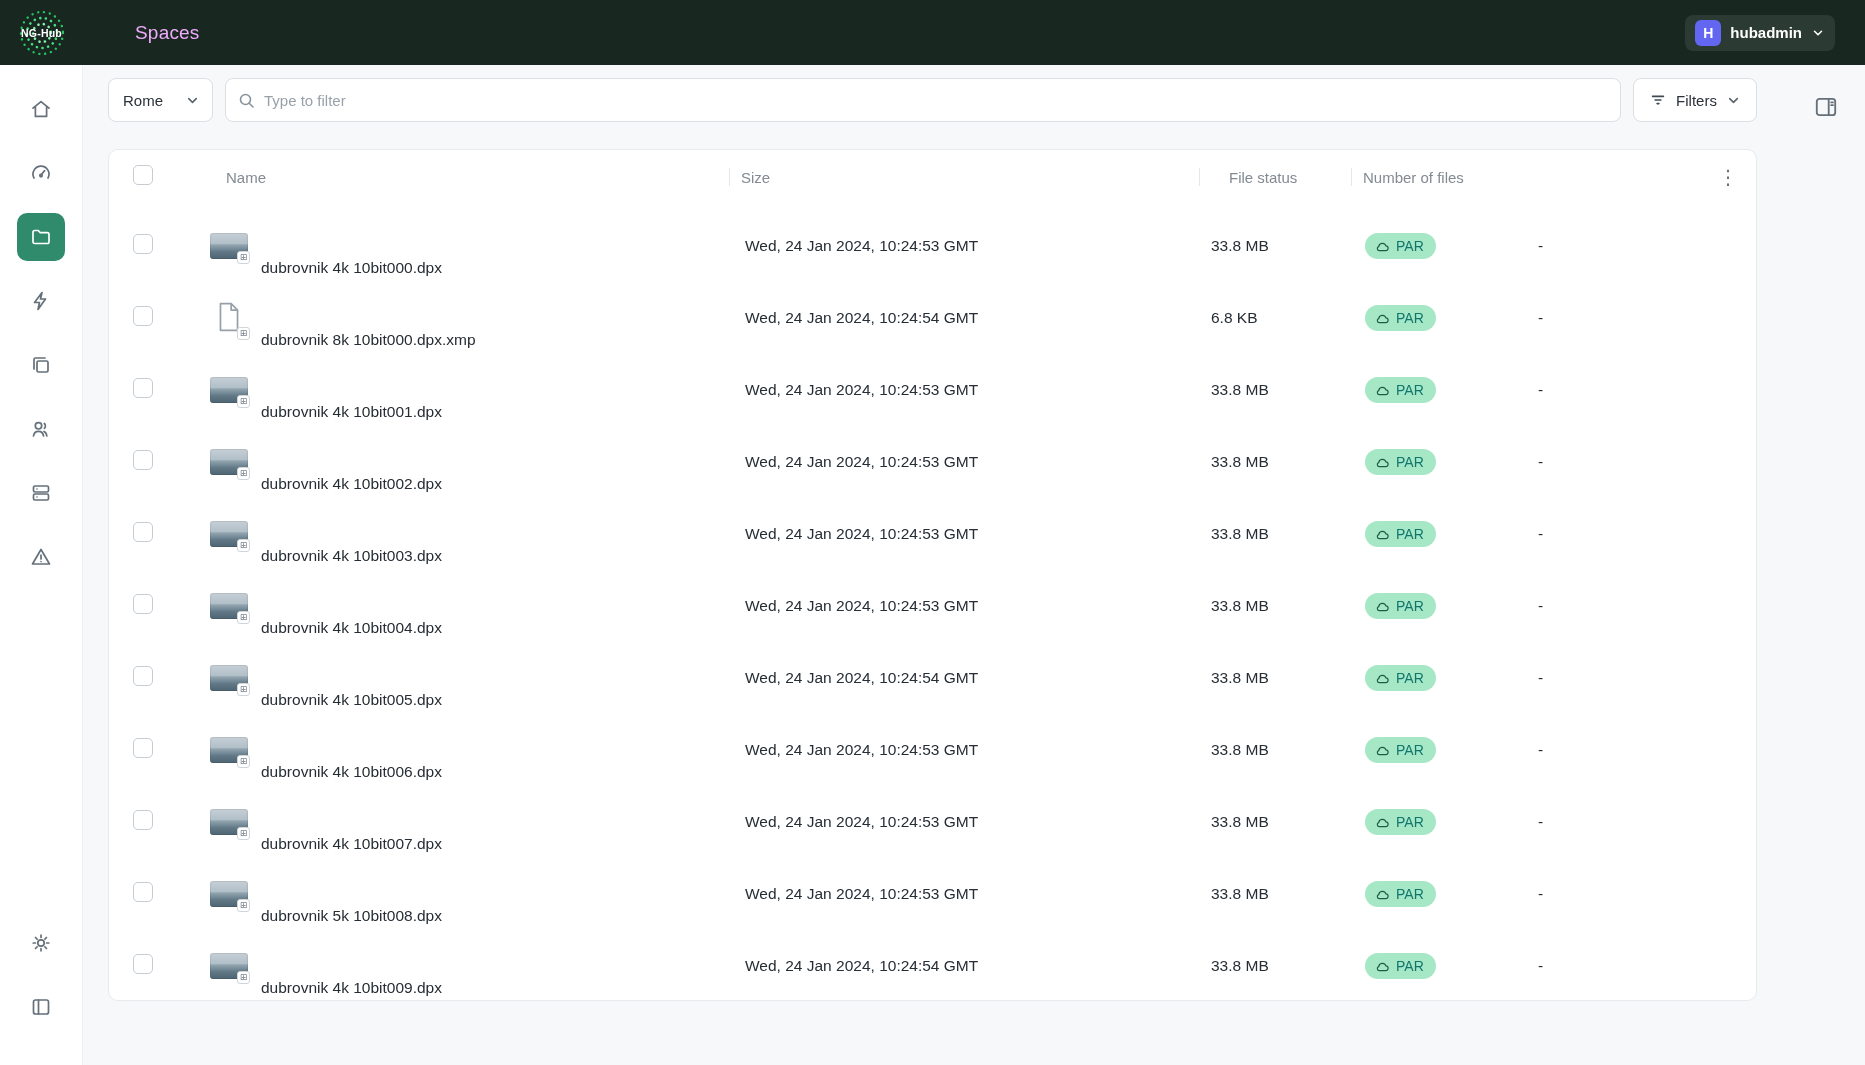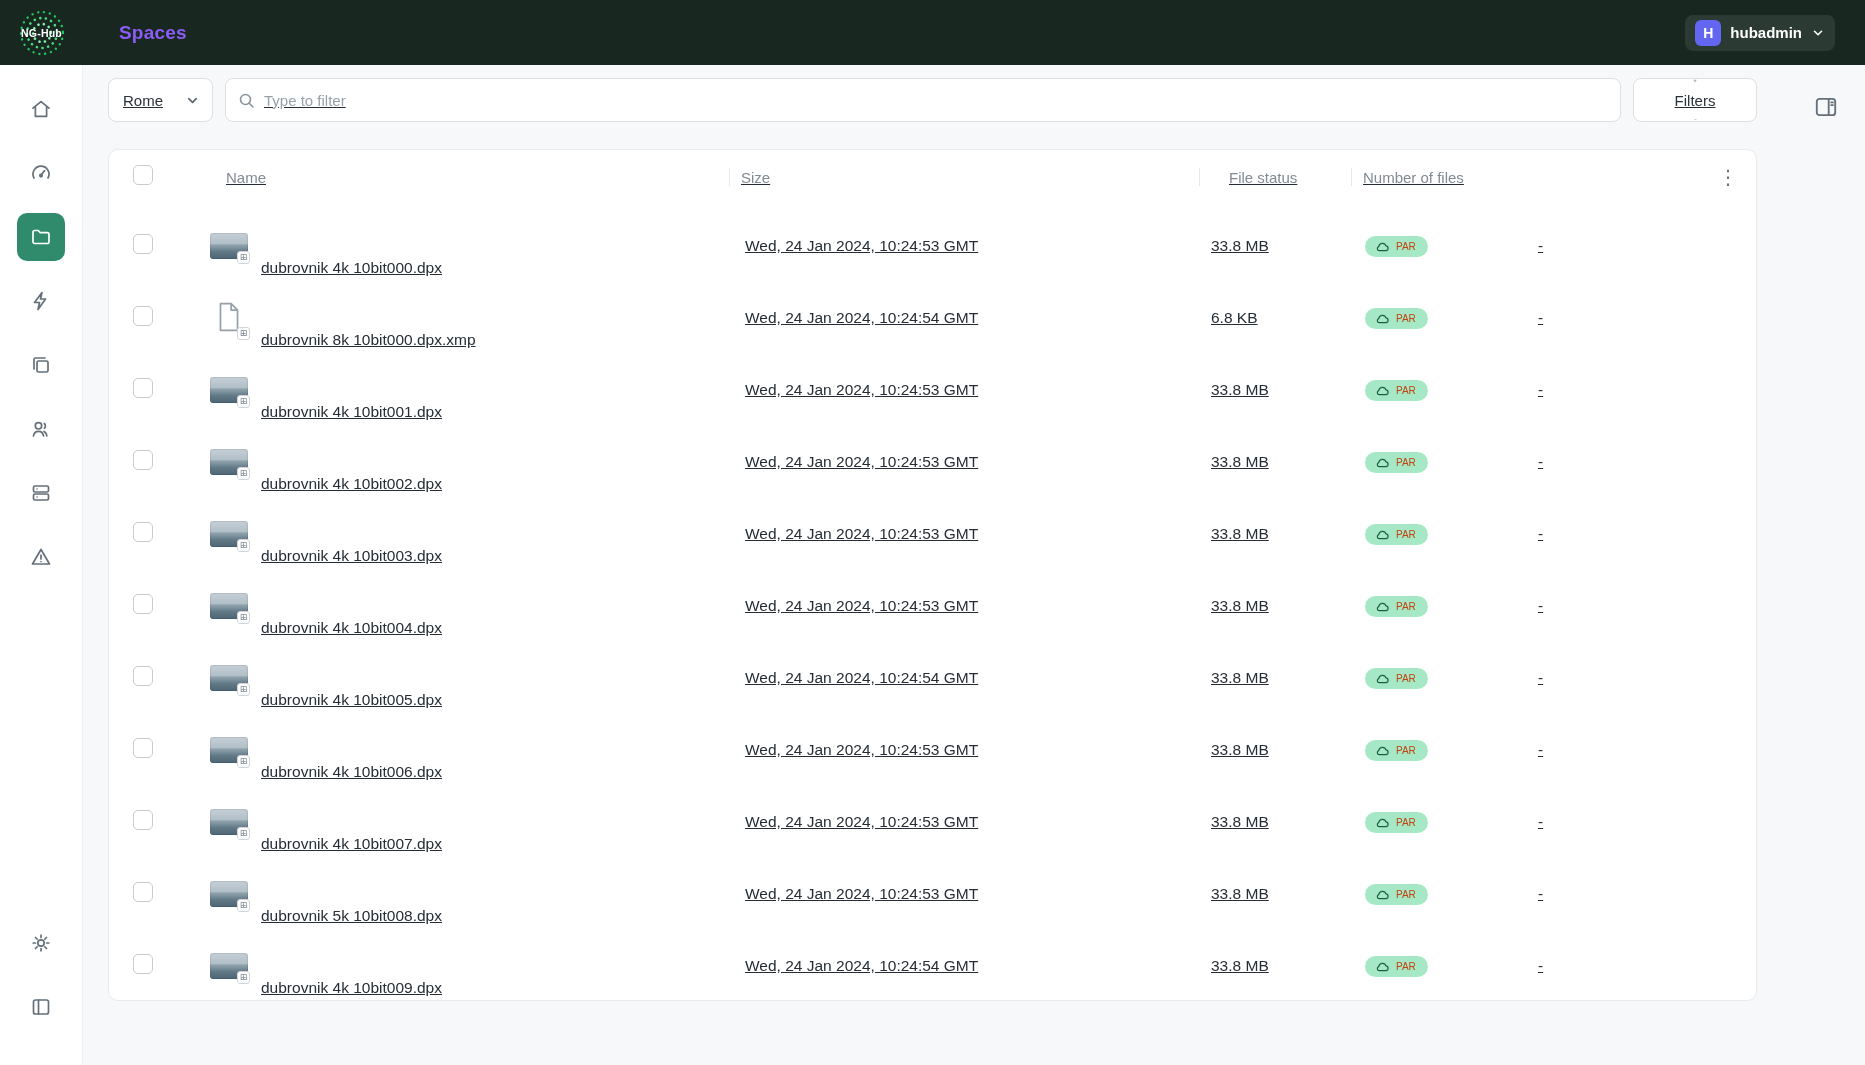--- a/index.html
+++ b/index.html
@@ -13,21 +13,21 @@
     position:fixed; top:0; left:0; width:1865px; height:65px;
     background:#182720; display:flex; align-items:center; z-index:20;
   }
   .logo-wrap { width:83px; display:flex; justify-content:center; align-items:flex-end; }
   .logo { position:relative; width:52px; height:52px; }
   .logo svg { position:absolute; inset:0; }
   .logo-text {
     position:absolute; inset:0; display:flex; align-items:center; justify-content:center;
     color:#fff; font-size:10.5px; font-weight:700; letter-spacing:.2px;
   }
-  .app-title { color:#8b5cf6; font-size:19px; font-weight:700; margin-left:36px; letter-spacing:.2px; }
+  .app-title { color:#f0abfc; font-size:19px; font-weight:400; margin-left:52px; letter-spacing:.2px; }
   .user-chip {
     margin-left:auto; margin-right:30px; display:flex; align-items:center; gap:9px;
     background:rgba(255,255,255,.09); border-radius:8px; padding:5px 10px; cursor:pointer;
   }
   .avatar {
     width:26px; height:26px; border-radius:6px; background:#6366f1; color:#fff;
     display:flex; align-items:center; justify-content:center; font-size:14px; font-weight:700;
   }
   .user-name { color:#fff; font-size:15px; font-weight:700; }
   
@@ -39,21 +39,21 @@
   .side-btn {
     width:48px; height:48px; border-radius:10px; display:flex; align-items:center;
     justify-content:center; margin-bottom:16px; cursor:pointer;
   }
   .side-btn.active { background:#2f8b6b; }
   .side-spacer { margin-top:auto; }
   .sicon { stroke:#65707a; stroke-width:1.7; fill:none; stroke-linecap:round; stroke-linejoin:round; }
   .sicon-white { stroke:#ffffff; stroke-width:1.7; fill:none; stroke-linecap:round; stroke-linejoin:round; }
   
   .main { margin-left:83px; padding:21px 0 0 25px; }
-  .content { width:1535px;text-decoration:underline; }
+  .content { width:1535px; }
   
   .breadcrumb { display:flex; align-items:center; gap:9px; }
   .crumb {
     display:inline-flex; align-items:center; gap:7px; background:#fff;
     border:1px solid #e3e7ea; border-radius:7px; padding:7px 12px;
     font-size:14.5px; color:#2a3138; cursor:pointer; height:34px;
   }
   .panel-toggle { position:fixed; top:94px; right:26px; cursor:pointer; }
   
   .toolbar { margin-top:23px; display:flex; gap:12px; width:1649px; }
@@ -67,21 +67,21 @@
     display:flex; align-items:center; padding-left:12px; gap:9px;
   }
   .search-box input {
     border:none; outline:none; flex:1; font-size:15px; color:#4d7c0f; height:100%;
     font-family:"Liberation Sans","DejaVu Sans",sans-serif; background:transparent;
   }
   .search-box input::placeholder { color:#98a1a9; }
   .filters-btn {
     width:124px; height:44px; background:#fff; border:1px solid #dbe0e4; border-radius:8px;
     display:flex; align-items:center; justify-content:center; gap:9px; font-size:15px;
-    color:#2a3138; cursor:pointer;flex-direction:column;
+    color:#2a3138; cursor:pointer;
   }
   
   .table-card {
     margin-top:27px; width:1649px; background:#fff; border:1px solid #e7ebee;
     border-radius:10px; height:852px; overflow:hidden; position:relative;
   }
   .tgrid { display:grid; grid-template-columns:60px 560px 470px 152px 175px 1fr; align-items:center; }
   .thead { height:54px; position:relative; }
   .th { font-size:15px; color:#828a92; position:relative; }
   .th-name { padding-left:57px; }
@@ -116,22 +116,22 @@
     border:1px solid #cfd5da; border-radius:3px; display:flex; align-items:center;
     justify-content:center; font-size:9px; color:#7a838c; line-height:1;
   }
   .fname { font-size:15.5px; color:#262d34; cursor:pointer;margin-top:44px; }
   .cell-date,.cell-size,.cell-files { font-size:15.5px; color:#262d34; }
   .cell-date { padding-left:16px; }
   .cell-size { padding-left:12px; }
   .cell-files { padding-left:12px; }
   .cell-status { padding-left:14px; }
   .badge {
-    display:inline-flex; align-items:center; gap:6px; background:#a6e8c6; color:#c2410c;
-    border-radius:999px; padding:5px 12px 5px 10px; font-size:10px; font-weight:500;
+    display:inline-flex; align-items:center; gap:6px; background:#a6e8c6; color:#0f766e;
+    border-radius:999px; padding:5px 12px 5px 10px; font-size:14px; font-weight:500;
   }
 </style>
 </head>
 <body>
 
 <div class="header">
   <div class="logo-wrap">
     <div class="logo">
       <svg viewBox="0 0 52 52">
         <circle cx="26" cy="26" r="9" fill="none" stroke="#86efac" stroke-width="2.6" stroke-linecap="round" stroke-dasharray="0.1 5.4"></circle>

